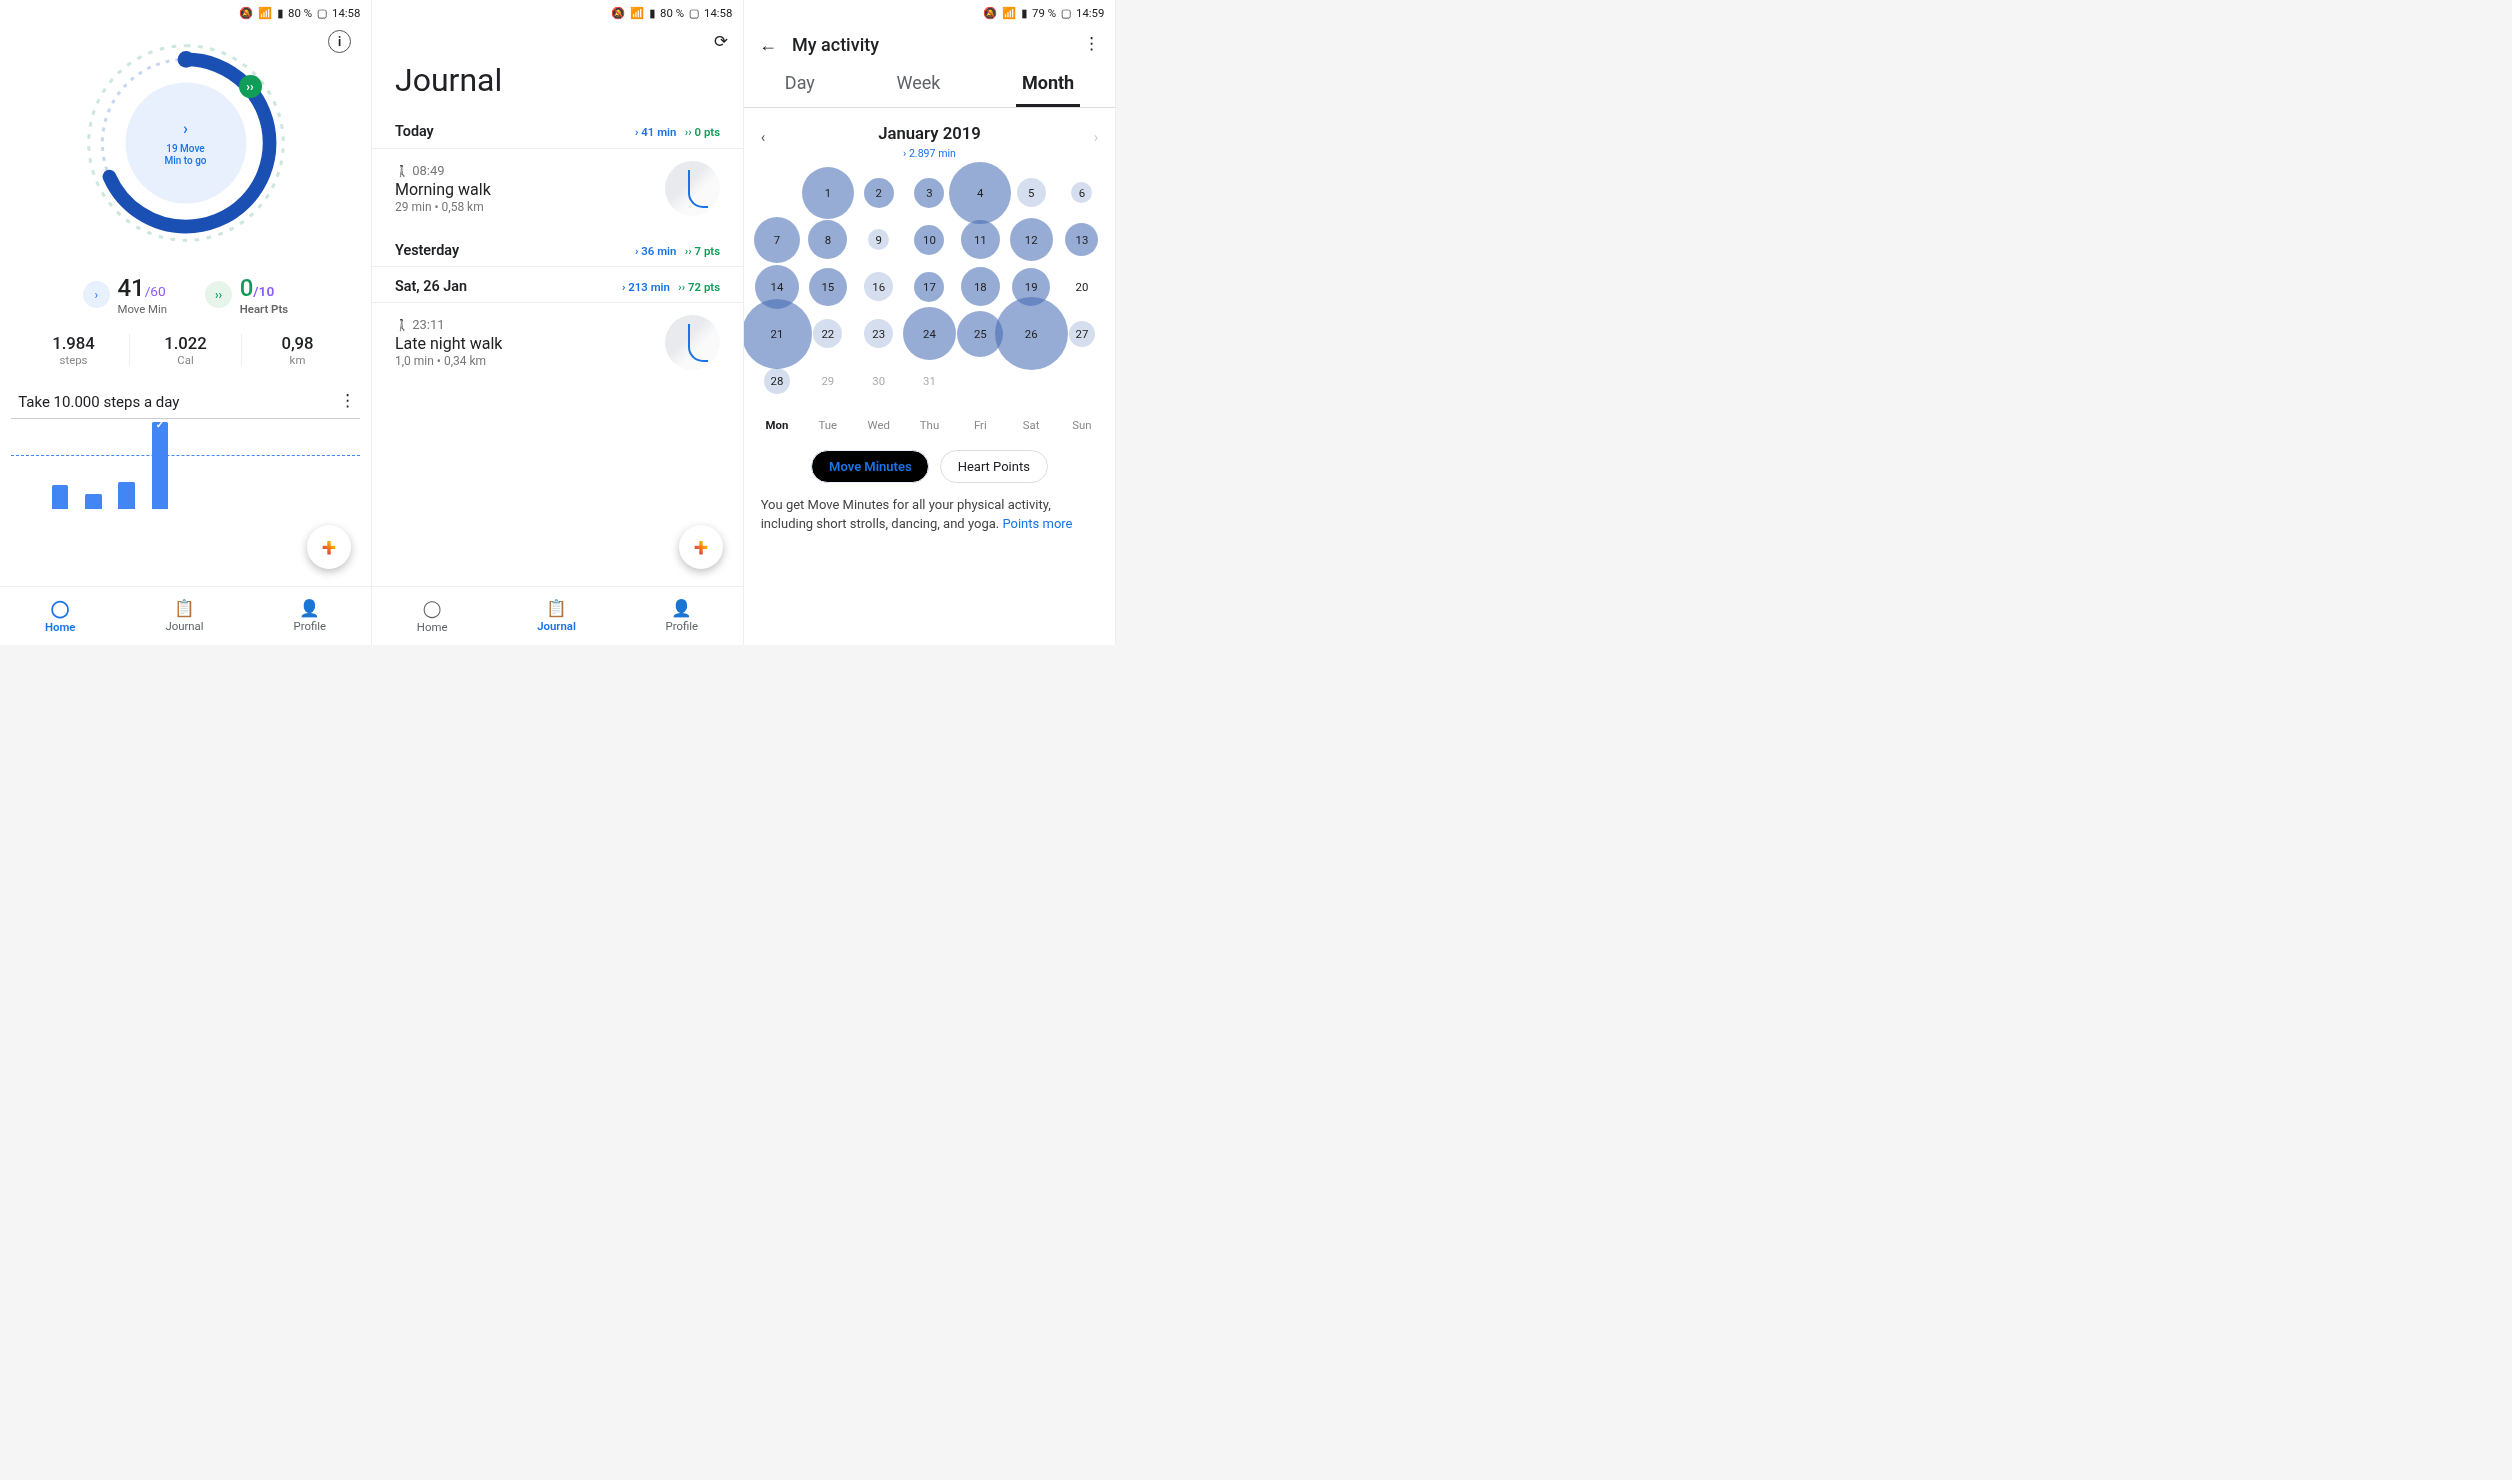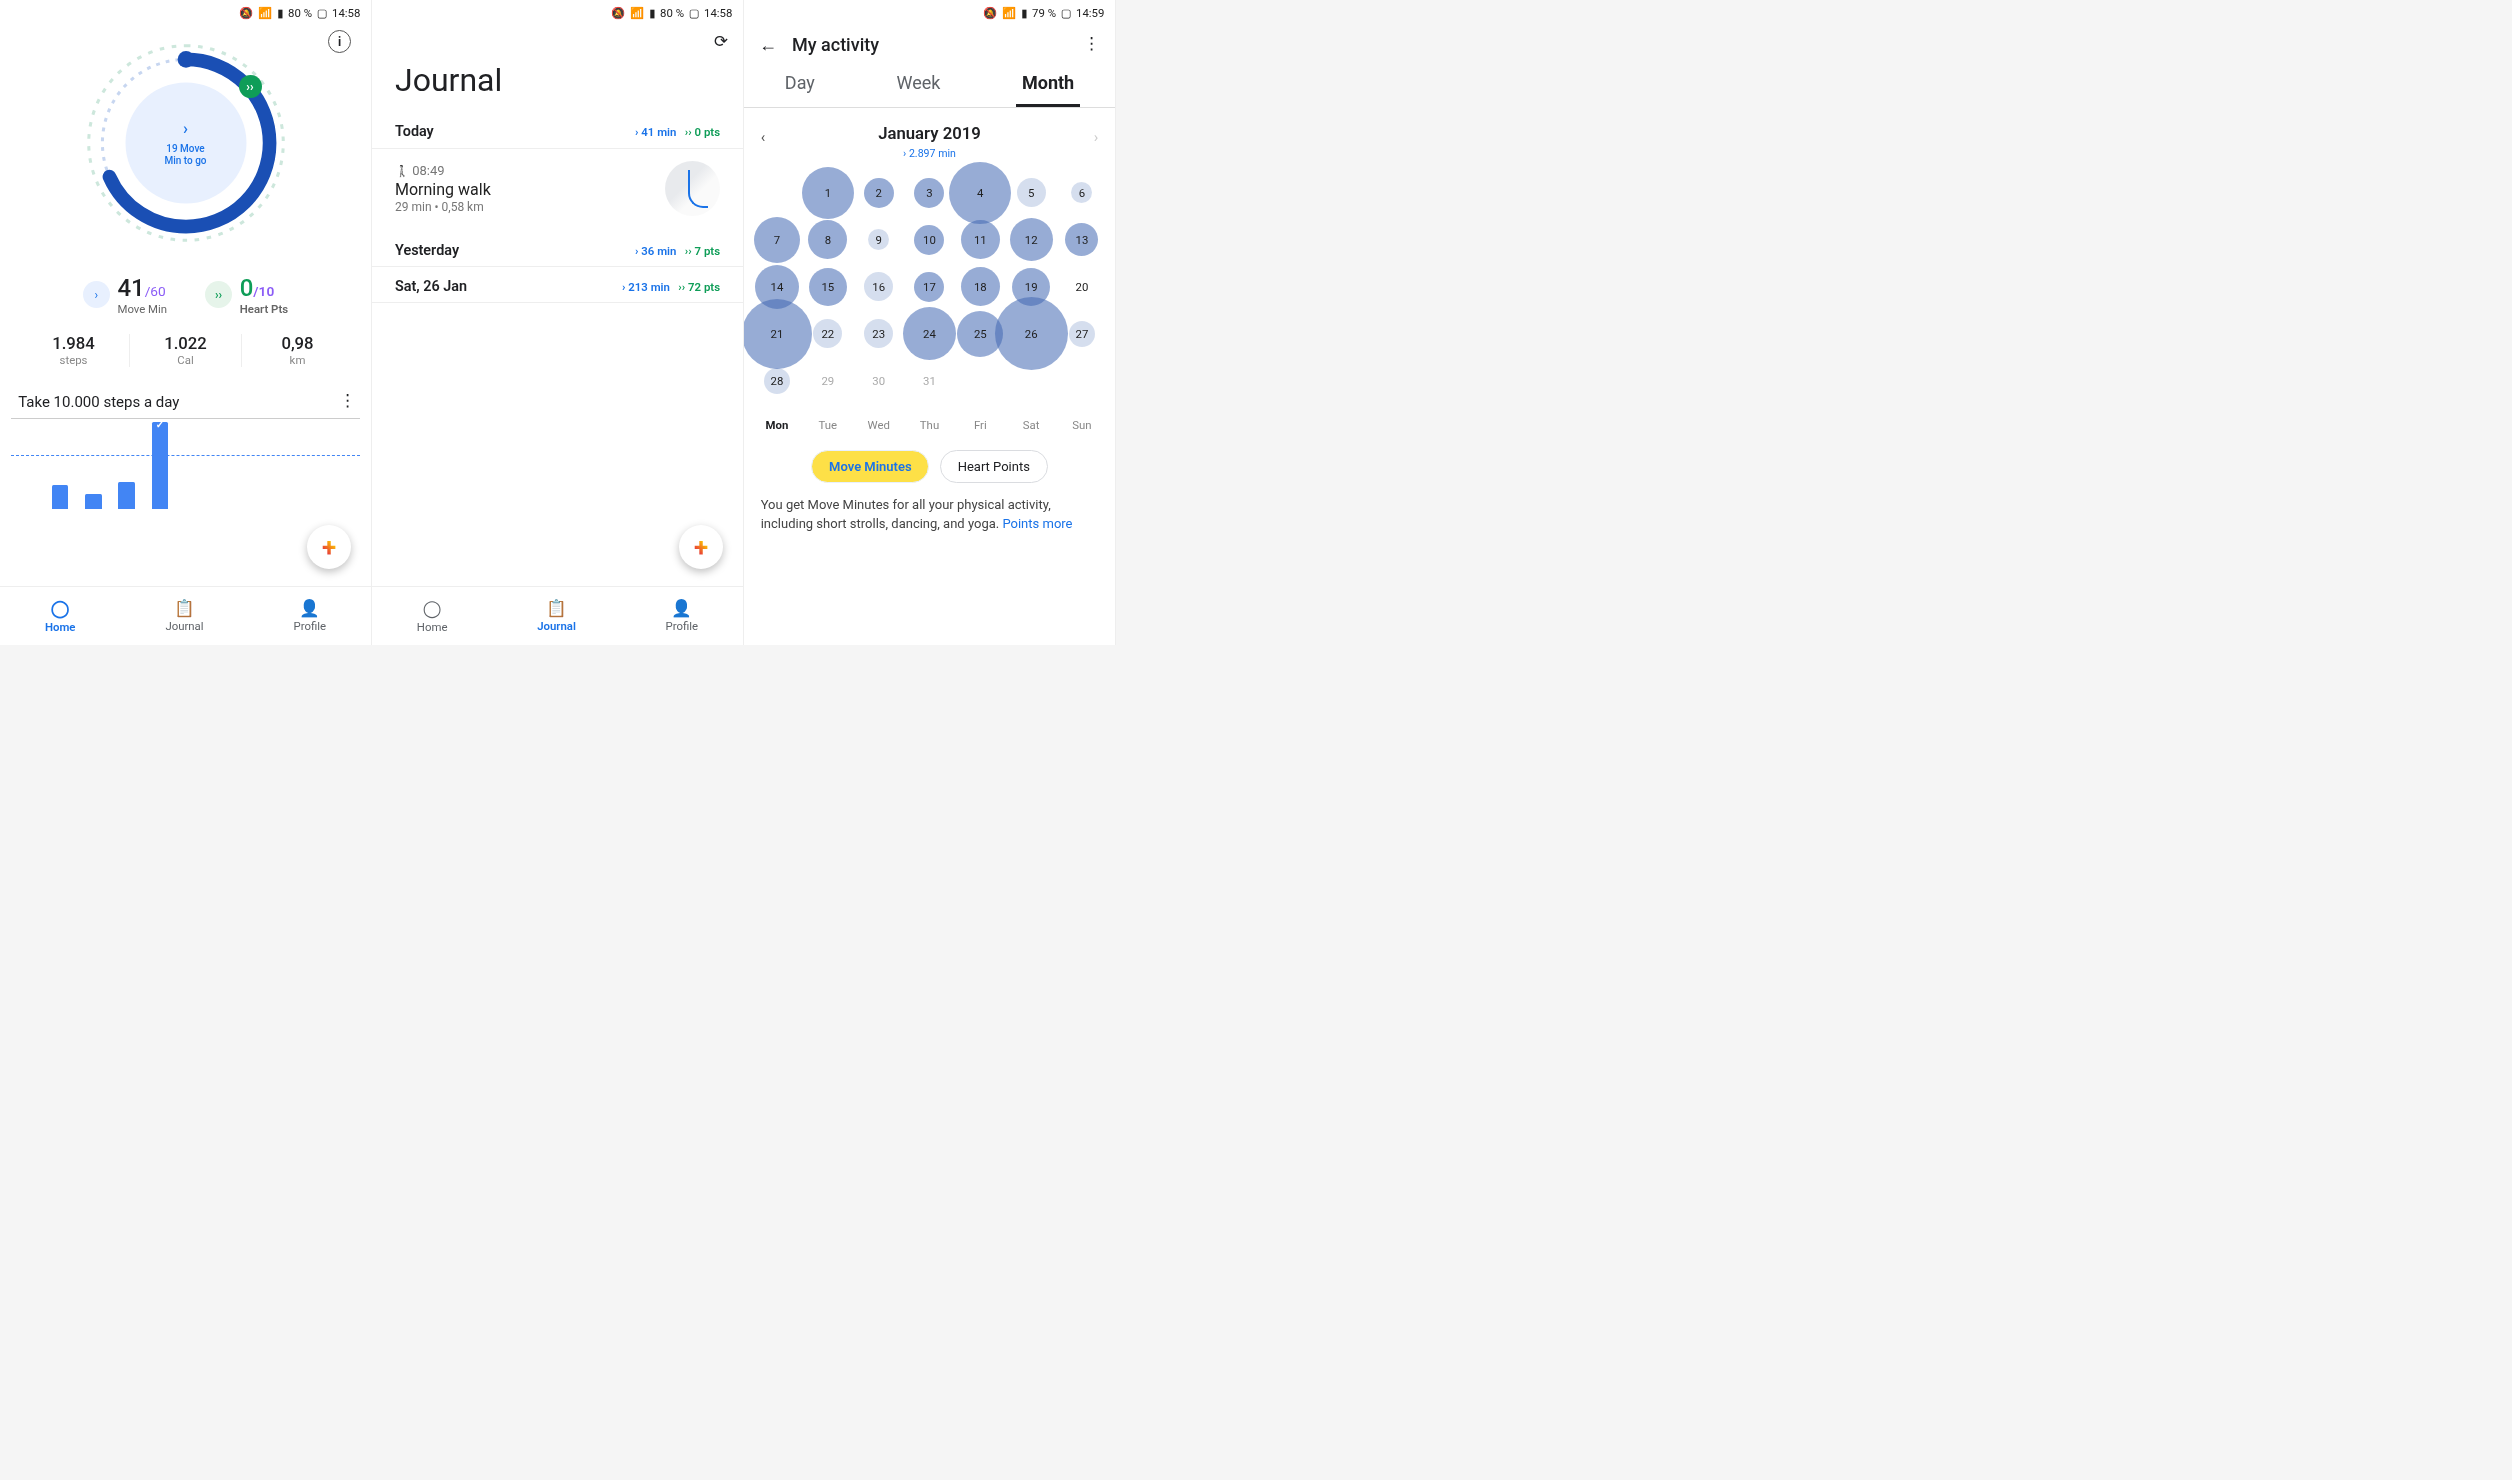--- a/index.html
+++ b/index.html
@@ -146,21 +146,21 @@
   .bubble.faint { background:rgba(66,103,178,.22); }
   .day-num { position:relative; z-index:2; font-size:11.4px; color:#222; }
   .future .day-num { color:#aaa; }
   .dow-row { display:grid; grid-template-columns:repeat(7,1fr); text-align:center; padding:13.7px 7.6px 7.6px; font-size:11.4px; color:#888;}
   .dow-row .active { color:#202124; font-weight:700; }
   .chips { display:flex; gap:10.6px; justify-content:center; padding:10.6px 0 7.6px; }
   .chip {
     padding:7.6px 16.7px; border-radius:18px; font-size:13px;
     border:0.8px solid #dadce0; background:#fff;
   }
-  .chip.active { background:#fde047; color:#1a73e8; border-color:#e8f0fe; font-weight:600; }
+  .chip.active { background:#000000; color:#1a73e8; border-color:#e8f0fe; font-weight:600; }
   .a-desc { padding:4.6px 16.7px 15px; font-size:13px; color:#444; line-height:1.5; }
   .a-desc a { color:#1a73e8; text-decoration:none; }
 
   .walk-ico::before { content:"🚶"; font-size:11.4px; margin-right:3px; filter:grayscale(1); }
   .more-dots { font-size:16.7px; line-height:1; }
 </style>
 </head>
 <body>
 
 <div class="phone">
@@ -277,20 +277,28 @@
         <div class="map-thumb"></div>
       </div>
       <div class="j-sec-head">
         <span class="lbl">Yesterday</span>
         <span class="sum"><span class="blue">› 36 min</span> &nbsp; <span class="green">›› 7 pts</span></span>
       </div>
       <div class="j-sec-head">
         <span class="lbl">Sat, 26 Jan</span>
         <span class="sum"><span class="blue">› 213 min</span> &nbsp; <span class="green">›› 72 pts</span></span>
       </div>
+      <div class="j-item">
+        <div class="body">
+          <div class="time"><span class="walk-ico"></span>23:11</div>
+          <div class="name">Late night walk</div>
+          <div class="meta">1,0 min • 0,34 km</div>
+        </div>
+        <div class="map-thumb"></div>
+      </div>
     </div>
 
   <div class="fab">
       <span class="plus-g">+</span>
     </div>
 
   <div class="bottomnav">
     <div class="bn-item"><span class="bn-ico">◯</span><span>Home</span></div>
     <div class="bn-item active"><span class="bn-ico">📋</span><span>Journal</span></div>
     <div class="bn-item"><span class="bn-ico">👤</span><span>Profile</span></div>

